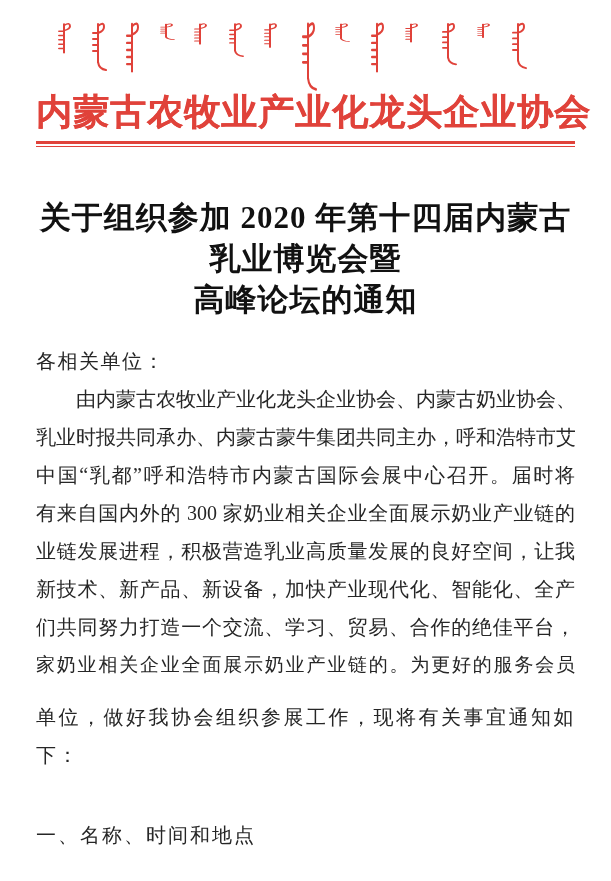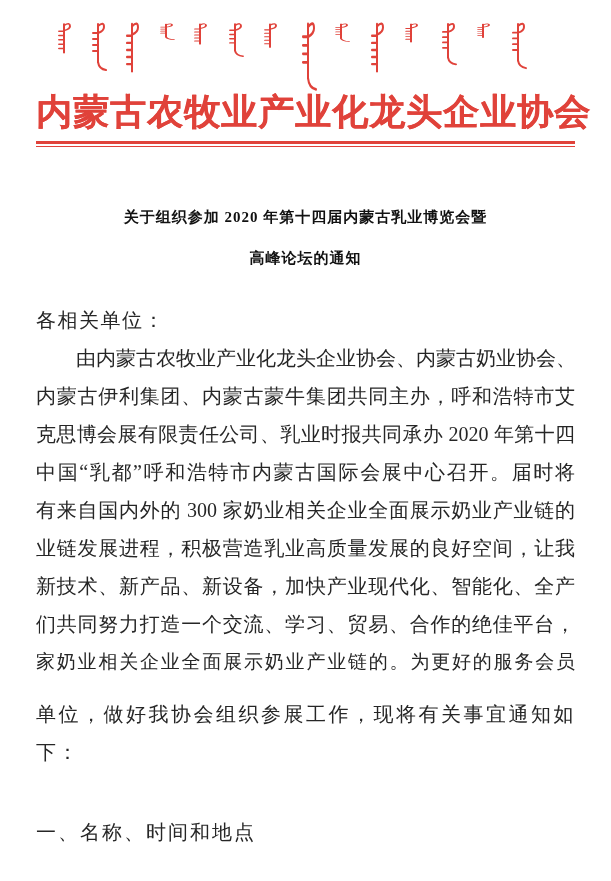--- a/index.html
+++ b/index.html
@@ -18,21 +18,21 @@
     letter-spacing:1px; line-height:44px; white-space:nowrap;
     text-align:center; margin-top:-2px;
     text-shadow:0.5px 0 0 #e0423a;
   }
   .rule { margin-top:7px; }
   .rule .thick { height:3px; background:#e0423a; }
   .rule .gap   { height:2px; background:#ffffff; }
   .rule .thin  { height:1px; background:#e0423a; }
   
   .title { margin-top:50px; text-align:center; font-weight:700; color:#111; }
-  .title .tline { font-size:15px; line-height:41px; letter-spacing:1px; }
+  .title .tline { font-size:31px; line-height:41px; letter-spacing:1px; }
   
   .salutation {
     margin-top:22px; font-size:20px; line-height:38px; letter-spacing:1.5px;
   }
   .para { }
   .jline {
     font-size:20px; line-height:38px;
     text-align:justify; text-align-last:justify;
     white-space:nowrap; overflow:hidden;
   }
@@ -97,22 +97,21 @@
 
   <div class="title">
     <div class="tline">关于组织参加 2020 年第十四届内蒙古乳业博览会暨</div>
     <div class="tline">高峰论坛的通知</div>
   </div>
 
   <div class="salutation">各相关单位：</div>
 
   <div class="para">
     <div class="jline indent">由内蒙古农牧业产业化龙头企业协会、内蒙古奶业协会、</div>
-    <div class="jline">内蒙古伊利集团、内蒙古蒙牛集团共同主办，呼和浩特市艾</div>
-    <div class="jline">克思博会展有限责任公司、乳业时报共同承办 2020 年第十四</div>
+    <div class="jline">乳业时报共同承办、内蒙古蒙牛集团共同主办，呼和浩特市艾</div>
     <div class="jline">中国“乳都”呼和浩特市内蒙古国际会展中心召开。届时将</div>
     <div class="jline">有来自国内外的 300 家奶业相关企业全面展示奶业产业链的</div>
     <div class="jline">业链发展进程，积极营造乳业高质量发展的良好空间，让我</div>
     <div class="jline">新技术、新产品、新设备，加快产业现代化、智能化、全产</div>
     <div class="jline">们共同努力打造一个交流、学习、贸易、合作的绝佳平台，</div>
     <div class="jline tight">家奶业相关企业全面展示奶业产业链的。为更好的服务会员</div>
     <div class="jline no-just">单位，做好我协会组织参展工作，现将有关事宜通知如下：</div>
   </div>
 
   <div class="section-heading">一、名称、时间和地点</div>

